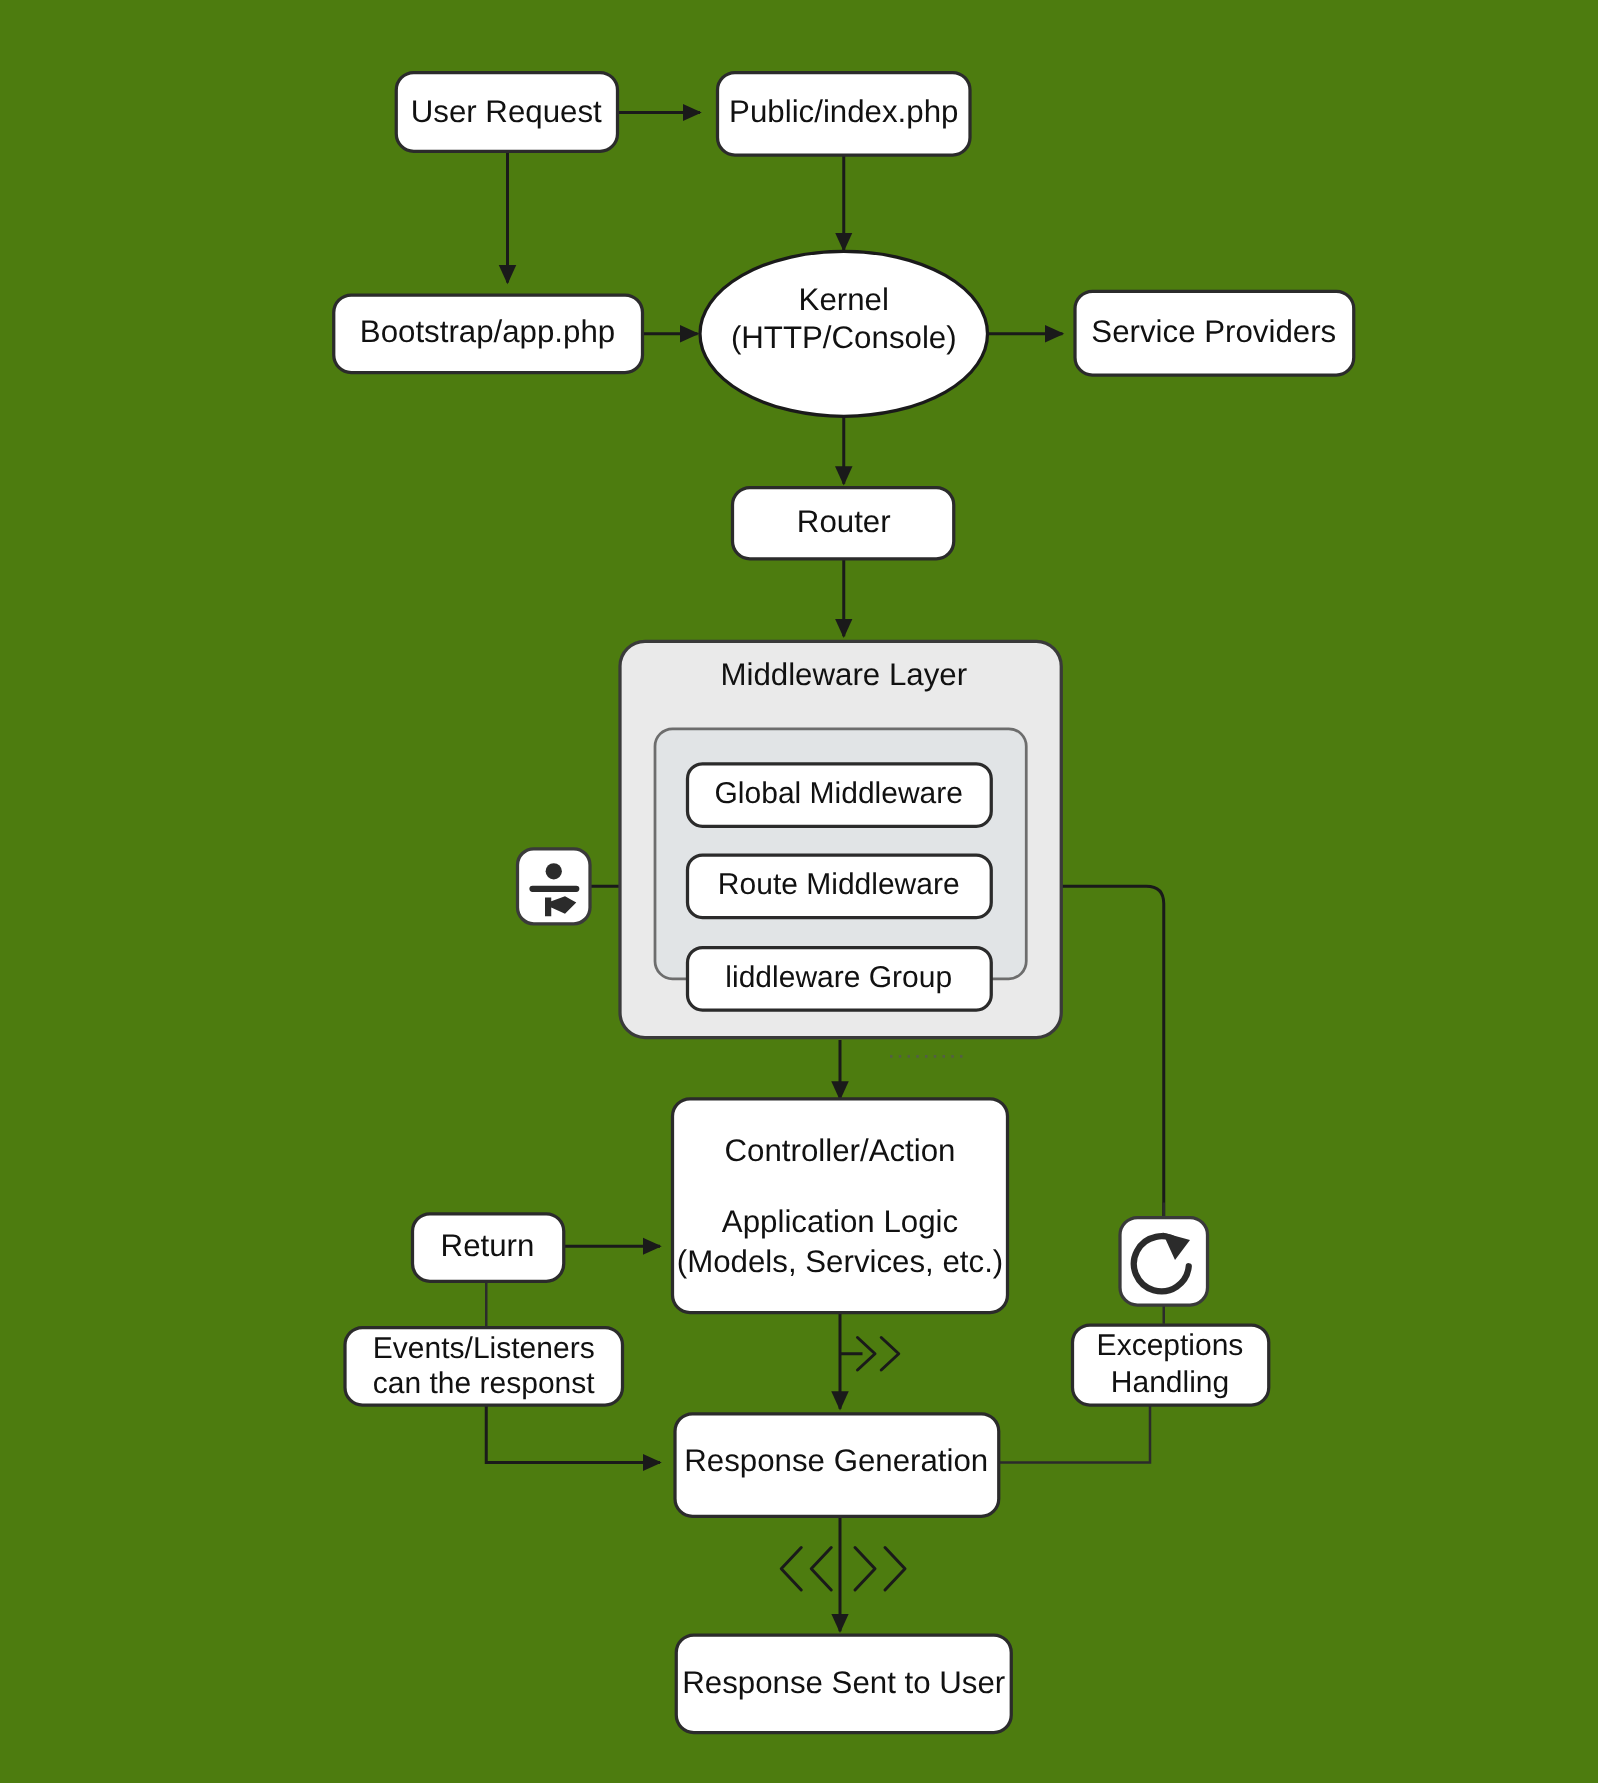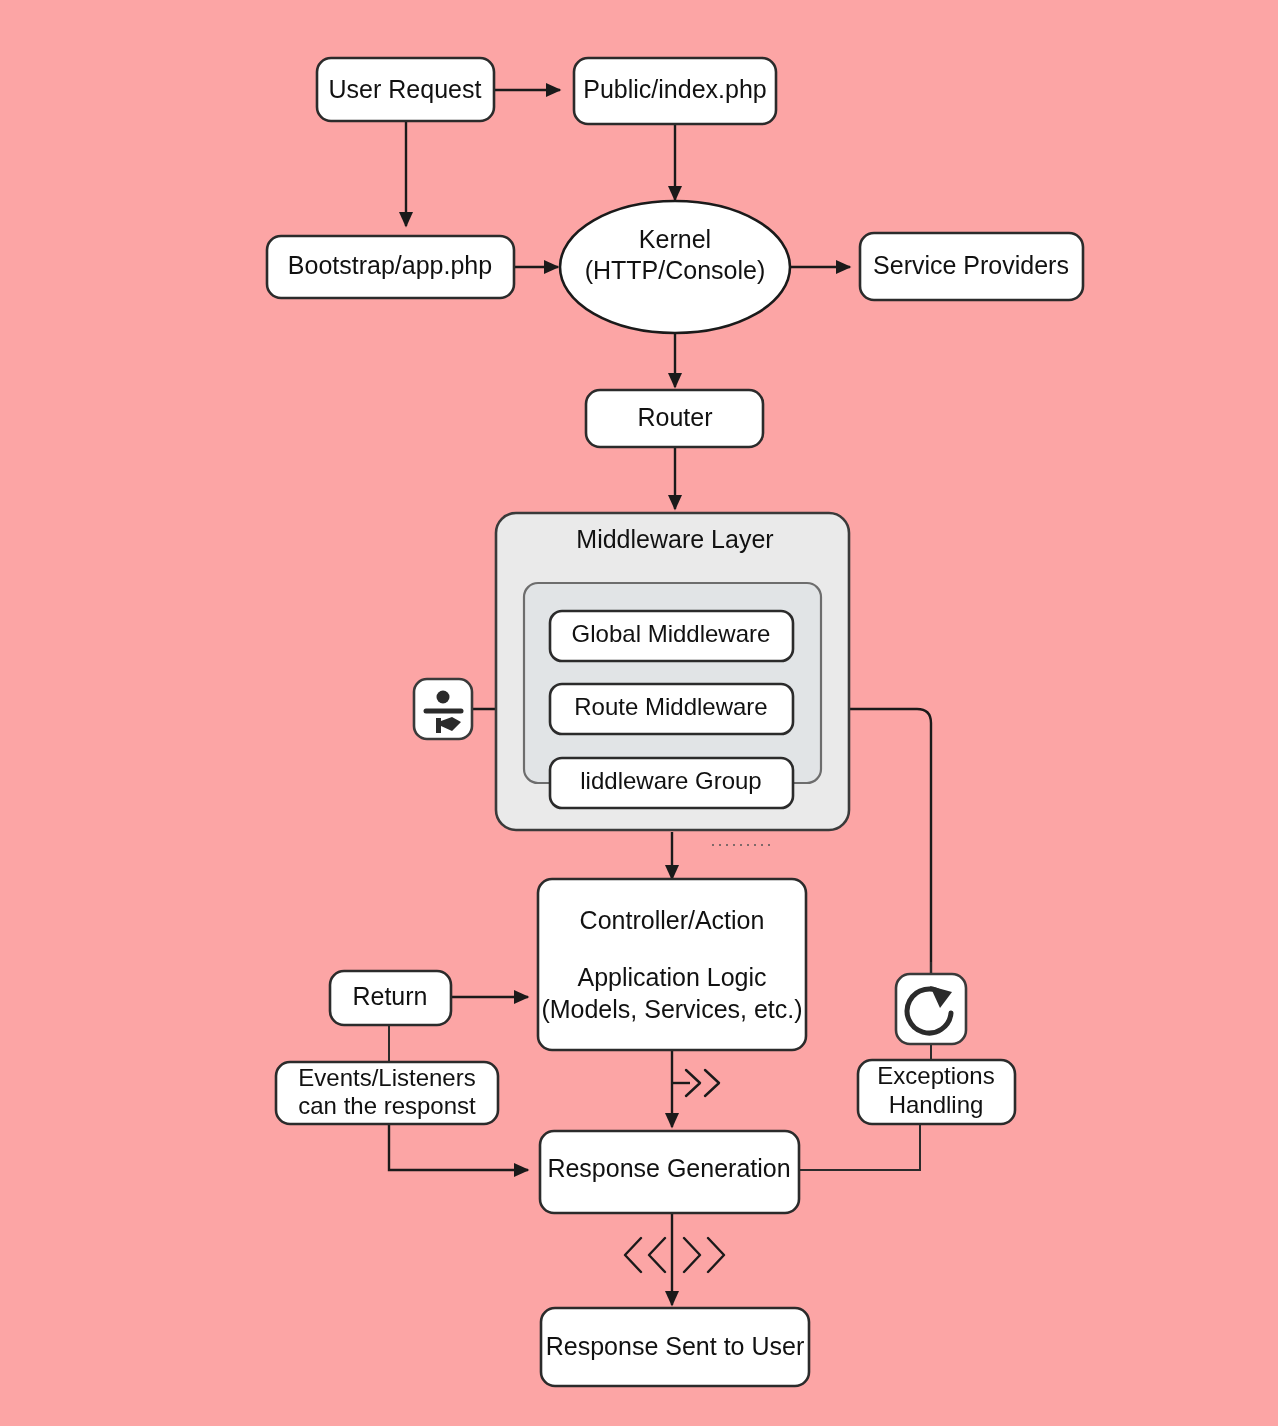--- a/index.html
+++ b/index.html
@@ -4,21 +4,21 @@
 <style>
   html, body {
     margin: 0;
     padding: 0;
     background: #ffffff;
   }
   #canvas {
     position: relative;
     width: 1278px;
     height: 1426px;
-    background: #fca5a5;
+    background: #4d7c0f;
     font-family: "Liberation Sans", sans-serif;
   }
   svg.diagram {
     position: absolute;
     top: 0;
     left: 0;
     width: 1278px;
     height: 1426px;
     overflow: visible;
   }

